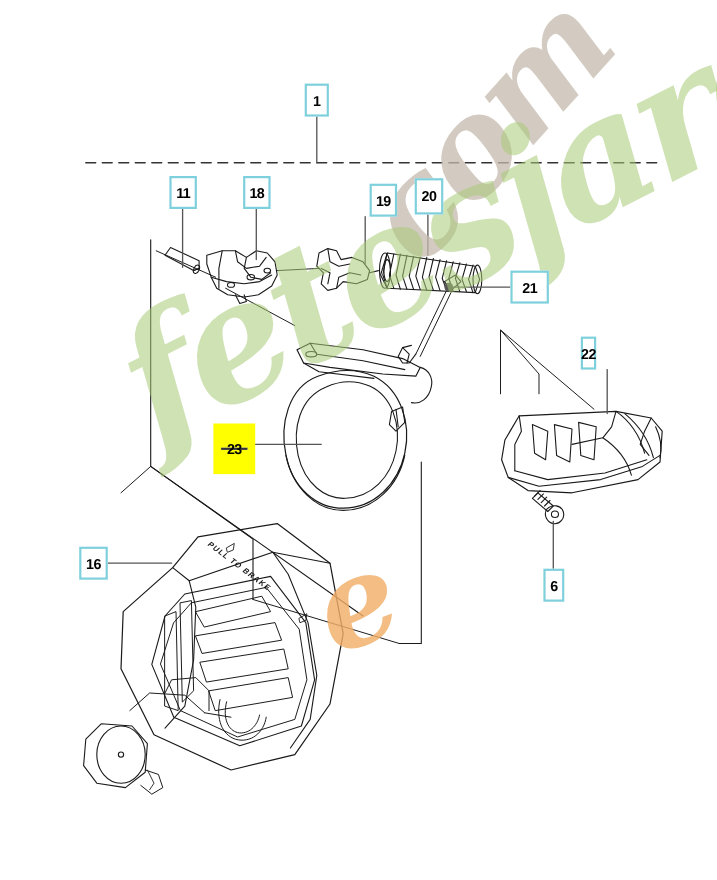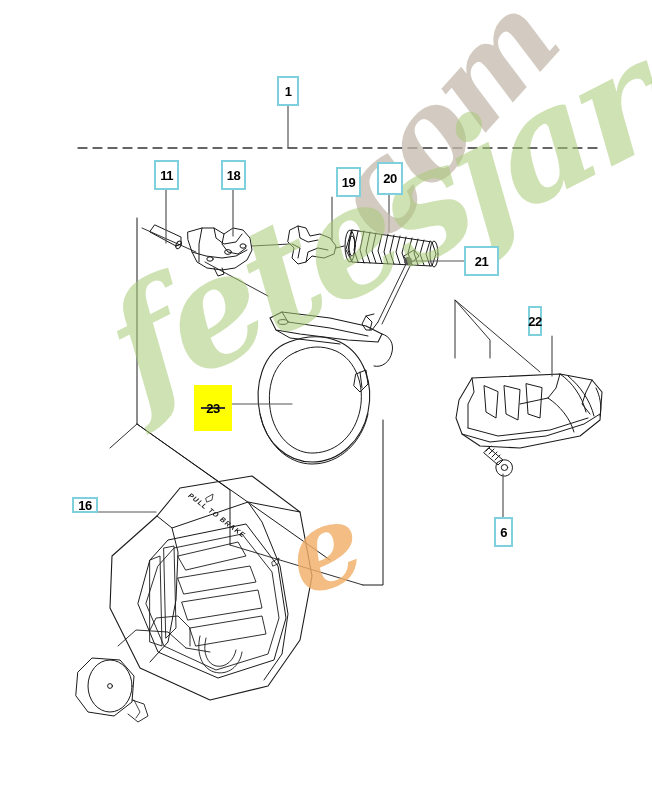--- a/index.html
+++ b/index.html
@@ -338,21 +338,21 @@
     </div>
 
   <div class="callout" id="callout-22" style="left:528px; top:306px; width:14px; height:30px;">
       <span class="cnum">22</span>
     </div>
 
   <div class="callout highlight" id="callout-23" style="left:194px; top:385px; width:38px; height:38px;">
       <span class="cnum">23</span>
     </div>
 
-  <div class="callout" id="callout-16" style="left:72px;  top:497px; width:26px; height:16px;">
+  <div class="callout" id="callout-16" style="left:72px;  top:497px; width:26px; height:30px;">
       <span class="cnum">16</span>
     </div>
 
   <div class="callout" id="callout-6" style="left:494px; top:517px; width:19px; height:30px;">
       <span class="cnum">6</span>
     </div>
 
 </div>
 
 </body></html>

